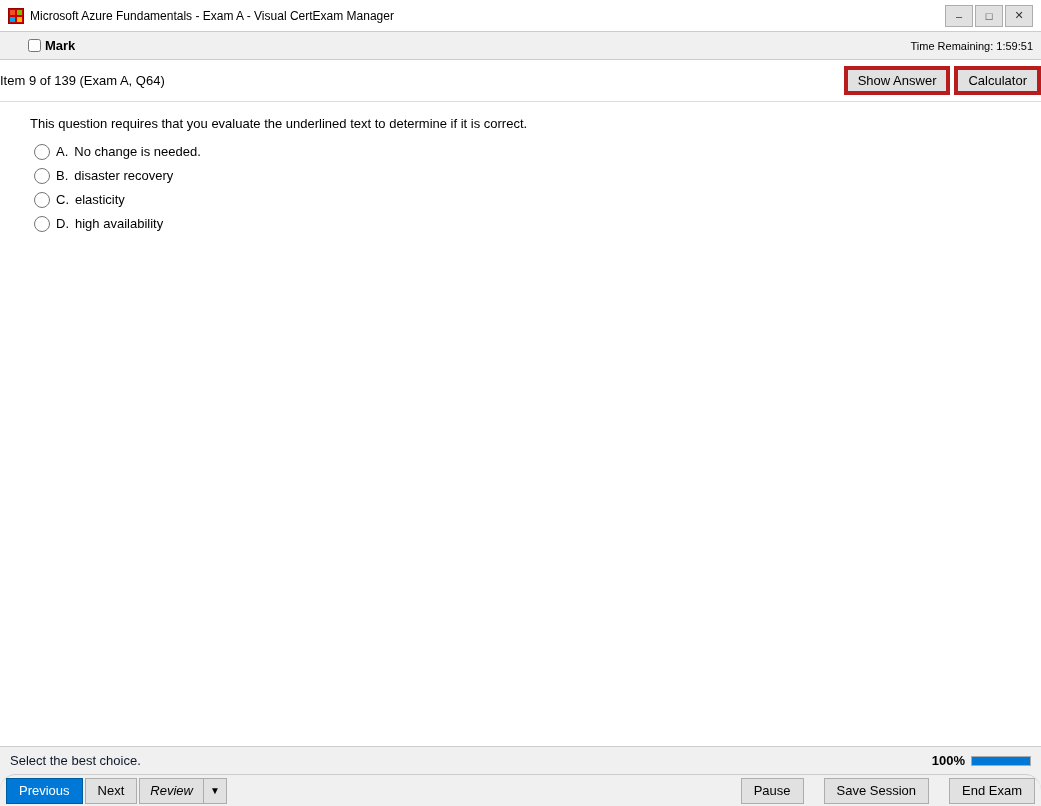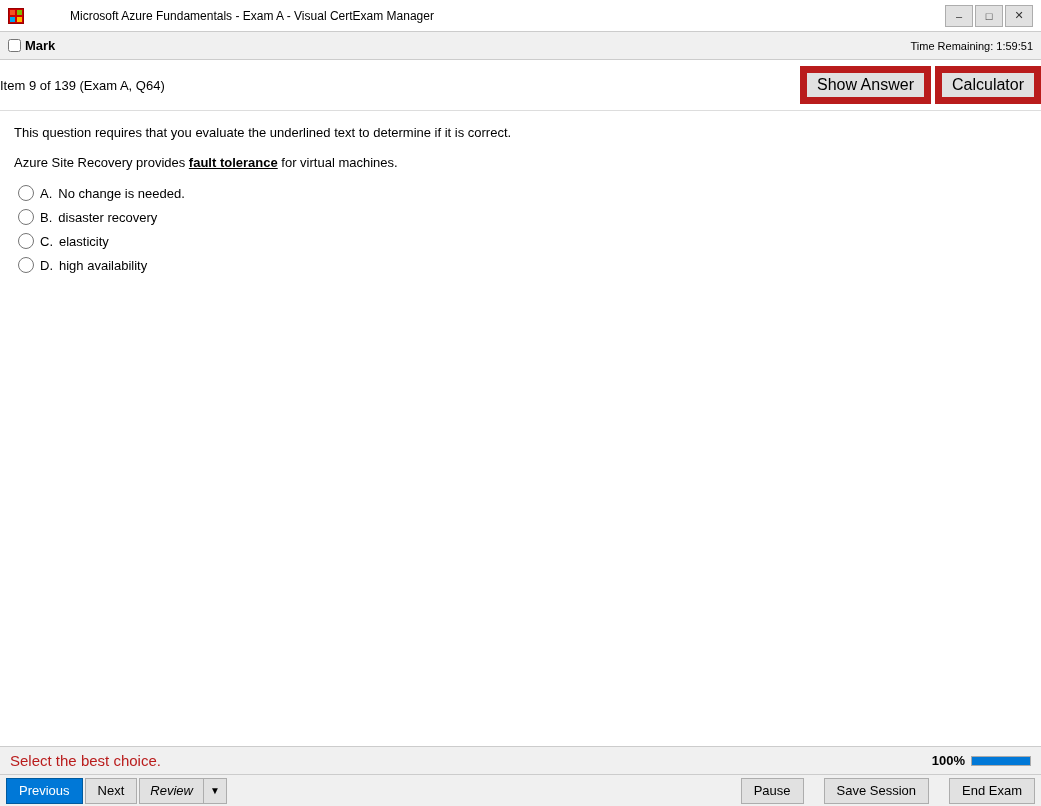--- a/index.html
+++ b/index.html
@@ -11,67 +11,67 @@
       border-bottom: 1px solid #ccc;
       height: 32px;
       display: flex;
       align-items: center;
       justify-content: space-between;
       padding: 0 8px;
       flex-shrink: 0;
     }
     .title-bar-left { display: flex; align-items: center; gap: 6px; }
     .title-bar-icon { width: 16px; height: 16px; background: #c00; border: 1px solid #900; display: flex; align-items: center; justify-content: center; color: white; font-size: 9px; font-weight: bold; flex-shrink: 0; }
-    .title-bar-text { font-size: 12px; color: #000; margin-left: 40px; }
+    .title-bar-text { font-size: 12px; color: #000; }
     .title-bar-controls { display: flex; gap: 2px; }
     .title-btn { width: 28px; height: 22px; border: 1px solid #adadad; background: #e1e1e1; cursor: pointer; display: flex; align-items: center; justify-content: center; font-size: 11px; color: #333; }
 
     
     .menu-bar {
       background: #f0f0f0;
       border-bottom: 1px solid #ccc;
       height: 28px;
       display: flex;
       align-items: center;
       padding: 0 8px;
       justify-content: space-between;
       flex-shrink: 0;
     }
     .menu-left { display: flex; align-items: center; gap: 4px; }
-    .mark-checkbox { display: flex; align-items: center; gap: 4px; cursor: pointer; }
+    .mark-checkbox { display: flex; align-items: center; gap: 4px; cursor: pointer; margin-left: 20px; }
     .mark-checkbox input { cursor: pointer; }
     .mark-label { font-size: 13px; font-weight: bold; color: #000; }
     .time-remaining { font-size: 11px; color: #000; }
 
     
     .item-header {
       background: #fff;
       padding: 6px 0;
       display: flex;
       align-items: center;
       justify-content: space-between;
       border-bottom: 1px solid #ddd;
       flex-shrink: 0;
     }
     .item-info { font-size: 13px; color: #000; }
     .item-buttons { display: flex; gap: 4px; }
     .header-btn {
       padding: 3px 10px;
-      border: 7px solid #b91c1c;
-      background: #e1e1e1;
-      cursor: pointer;
-      font-size: 16px;
+      border: 4px solid #b91c1c;
+      background: #e1e1e1;
+      cursor: pointer;
+      font-size: 13px;
       color: #000;
     }
 
     
     .content-area {
       flex: 1;
       background: #fff;
-      padding: 12px 14px;
+      padding: 12px 30px;
       overflow-y: auto;
       position: relative;
     }
 
     
     .content-area::-webkit-scrollbar { width: 16px; }
     .content-area::-webkit-scrollbar-track { background: #f0f0f0; border-left: 1px solid #ccc; }
     .content-area::-webkit-scrollbar-thumb { background: #c0c0c0; border: 1px solid #aaa; }
 
     .question-preamble { font-size: 13px; color: #000; margin-bottom: 10px; line-height: 1.5; }
@@ -89,36 +89,37 @@
     .status-bar {
       background: #f0f0f0;
       border-top: 1px solid #ccc;
       height: 28px;
       display: flex;
       align-items: center;
       padding: 0 10px;
       justify-content: space-between;
       flex-shrink: 0;
     }
-    .status-text { font-size: 15px; color: #b91c1c; }
+    .status-text { font-size: 13px; color: #0f172a; }
     .zoom-area { display: flex; align-items: center; gap: 6px; font-weight: bold; }
     .zoom-text { font-size: 13px; color: #000; }
     .zoom-bar-container { width: 60px; height: 10px; background: #ddd; border: 1px solid #aaa; position: relative; }
     .zoom-bar-fill { width: 100%; height: 100%; background: #0078d7; }
 
     
     .bottom-toolbar {
       background: #f0f0f0;
       border-top: 1px solid #ccc;
       height: 32px;
       display: flex;
       align-items: center;
       padding: 0 6px;
       justify-content: space-between;
       flex-shrink: 0;
+      border-radius: 16px;
     }
     .toolbar-left { display: flex; gap: 2px; align-items: center; }
     .toolbar-right { display: flex; gap: 20px; align-items: flex-start; }
     .toolbar-btn {
       padding: 3px 12px;
       border: 1px solid #adadad;
       background: #e1e1e1;
       cursor: pointer;
       font-size: 13px;
       color: #000;
@@ -191,23 +192,20 @@
   <span class="item-info">Item 9 of 139  (Exam A, Q64)</span>
   <div class="item-buttons">
     <button class="header-btn">Show Answer</button>
     <button class="header-btn">Calculator</button>
   </div>
 </div>
 
 <div class="content-area">
   <p class="question-preamble">This question requires that you evaluate the underlined text to determine if it is correct.</p>
 
-  <p class="question-statement">
-    <span>Azure Site Recovery provides </span><span class="underlined">fault tolerance</span><span> for virtual machines.</span>
-  </p>
 
 
   <div class="answer-options">
     <label class="answer-option">
       <input type="radio" name="answer" style="">
       <span class="option-label">A.</span>
       <span>No change is needed.</span>
     </label>
     <label class="answer-option">
       <input type="radio" name="answer" style="">

